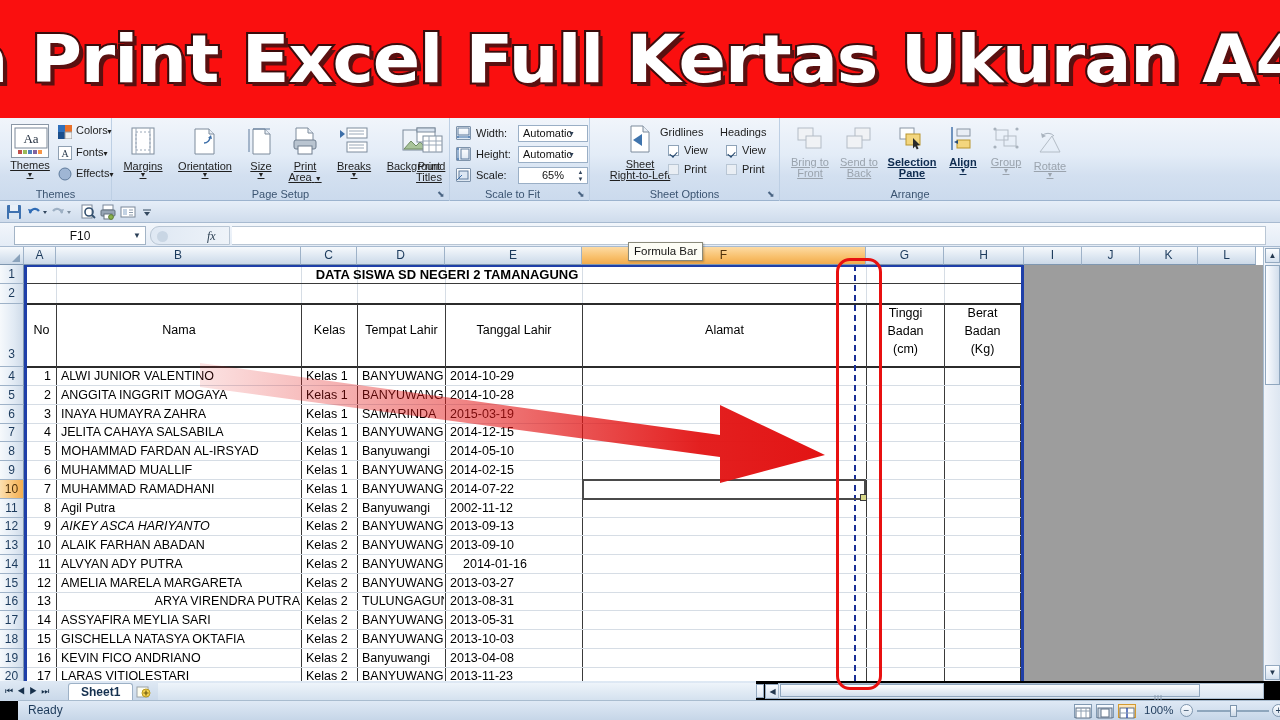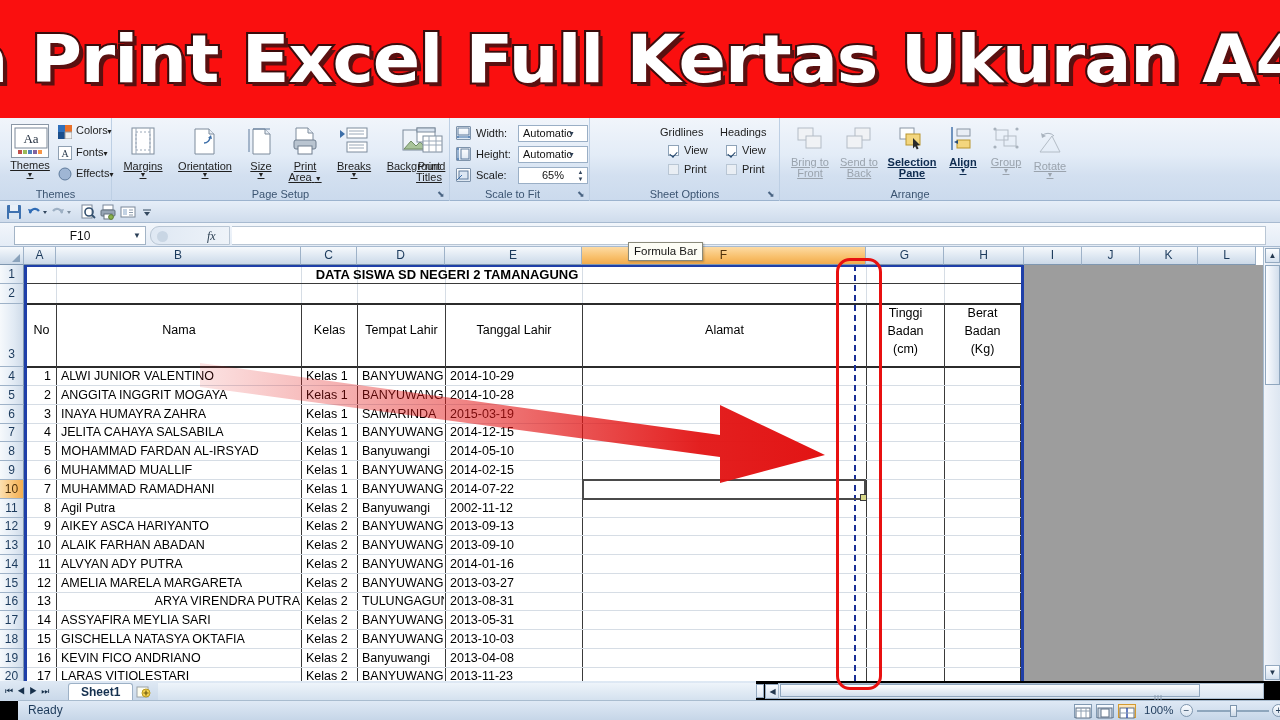--- a/index.html
+++ b/index.html
@@ -411,20 +411,31 @@
           <span style="display:inline-block;width:52px;">65%</span>
           <span class="spin">▲<br>▼</span>
         </span>
       </div>
 
       <div class="rgroup-label" style="left:-14px;">Scale to Fit</div>
       <span class="dlg-launch">⬊</span>
     </div>
 
     <div class="rgroup" style="left:590px;width:190px;">
+      <div class="rbtn" style="left:6px;top:6px;width:88px;">
+        <span class="ico">
+          <svg width="30" height="30" viewBox="0 0 30 30">
+            <path d="M6 2h12l6 6v20H6z" fill="#fff" stroke="#7d8b9c"></path>
+            <path d="M18 2v6h6" fill="#e8eef5" stroke="#7d8b9c"></path>
+            <path d="M17 10v12l-9-6z" fill="#3f74ad"></path>
+          </svg>
+        </span>
+        <span class="lbl">Sheet</span>
+        <span class="lbl">Right-to-Left</span>
+      </div>
 
       <span class="so-head" style="left:70px;top:8px;">Gridlines</span>
       <span class="so-head" style="left:130px;top:8px;">Headings</span>
 
       <span class="chk on" style="left:78px;top:27px;"></span>
       <span class="so-txt" style="left:94px;top:26px;">View</span>
       <span class="chk dim" style="left:78px;top:46px;"></span>
       <span class="so-txt" style="left:94px;top:45px;">Print</span>
 
       <span class="chk on" style="left:136px;top:27px;"></span>
@@ -708,36 +719,36 @@
         <div class="cell" style="left:359px;top:233px;width:85px;height:18px;line-height:18px;text-align:left;padding-left:3px;">BANYUWANGI</div>
         <div class="cell" style="left:447px;top:233px;width:134px;height:18px;line-height:18px;text-align:left;padding-left:3px;">2014-07-22</div>
         <div class="gl-h" style="left:27px;top:270px;width:994px;"></div>
         <div class="cell" style="left:27px;top:252px;width:27px;height:18px;line-height:18px;text-align:right;padding-right:3px;">8</div>
         <div class="cell" style="left:58px;top:252px;width:242px;height:18px;line-height:18px;text-align:left;padding-left:3px;">Agil Putra</div>
         <div class="cell" style="left:303px;top:252px;width:53px;height:18px;line-height:18px;text-align:left;padding-left:3px;">Kelas 2</div>
         <div class="cell" style="left:359px;top:252px;width:85px;height:18px;line-height:18px;text-align:left;padding-left:3px;">Banyuwangi</div>
         <div class="cell" style="left:447px;top:252px;width:134px;height:18px;line-height:18px;text-align:left;padding-left:3px;">2002-11-12</div>
         <div class="gl-h" style="left:27px;top:288px;width:994px;"></div>
         <div class="cell" style="left:27px;top:271px;width:27px;height:17px;line-height:17px;text-align:right;padding-right:3px;">9</div>
-        <div class="cell" style="left:58px;top:271px;width:242px;height:17px;line-height:17px;text-align:left;padding-left:3px;">AIKEY ASCA HARIYANTO</div>
+        <div class="cell" style="left:58px;top:271px;width:242px;height:17px;line-height:17px;text-align:left;padding-left:3px;font-style:italic;">AIKEY ASCA HARIYANTO</div>
         <div class="cell" style="left:303px;top:271px;width:53px;height:17px;line-height:17px;text-align:left;padding-left:3px;">Kelas 2</div>
         <div class="cell" style="left:359px;top:271px;width:85px;height:17px;line-height:17px;text-align:left;padding-left:3px;">BANYUWANGI</div>
         <div class="cell" style="left:447px;top:271px;width:134px;height:17px;line-height:17px;text-align:left;padding-left:3px;">2013-09-13</div>
         <div class="gl-h" style="left:27px;top:307px;width:994px;"></div>
         <div class="cell" style="left:27px;top:289px;width:27px;height:18px;line-height:18px;text-align:right;padding-right:3px;">10</div>
         <div class="cell" style="left:58px;top:289px;width:242px;height:18px;line-height:18px;text-align:left;padding-left:3px;">ALAIK FARHAN ABADAN</div>
         <div class="cell" style="left:303px;top:289px;width:53px;height:18px;line-height:18px;text-align:left;padding-left:3px;">Kelas 2</div>
         <div class="cell" style="left:359px;top:289px;width:85px;height:18px;line-height:18px;text-align:left;padding-left:3px;">BANYUWANGI</div>
         <div class="cell" style="left:447px;top:289px;width:134px;height:18px;line-height:18px;text-align:left;padding-left:3px;">2013-09-10</div>
         <div class="gl-h" style="left:27px;top:326px;width:994px;"></div>
         <div class="cell" style="left:27px;top:308px;width:27px;height:18px;line-height:18px;text-align:right;padding-right:3px;">11</div>
         <div class="cell" style="left:58px;top:308px;width:242px;height:18px;line-height:18px;text-align:left;padding-left:3px;">ALVYAN ADY PUTRA</div>
         <div class="cell" style="left:303px;top:308px;width:53px;height:18px;line-height:18px;text-align:left;padding-left:3px;">Kelas 2</div>
         <div class="cell" style="left:359px;top:308px;width:85px;height:18px;line-height:18px;text-align:left;padding-left:3px;">BANYUWANGI</div>
-        <div class="cell" style="left:447px;top:308px;width:134px;height:18px;line-height:18px;text-align:left;padding-left:3px;">2014-01-16</div>
+        <div class="cell" style="left:447px;top:308px;width:134px;height:18px;line-height:18px;text-align:left;padding-left:16px;">2014-01-16</div>
         <div class="gl-h" style="left:27px;top:345px;width:994px;"></div>
         <div class="cell" style="left:27px;top:327px;width:27px;height:18px;line-height:18px;text-align:right;padding-right:3px;">12</div>
         <div class="cell" style="left:58px;top:327px;width:242px;height:18px;line-height:18px;text-align:left;padding-left:3px;">AMELIA MARELA MARGARETA</div>
         <div class="cell" style="left:303px;top:327px;width:53px;height:18px;line-height:18px;text-align:left;padding-left:3px;">Kelas 2</div>
         <div class="cell" style="left:359px;top:327px;width:85px;height:18px;line-height:18px;text-align:left;padding-left:3px;">BANYUWANGI</div>
         <div class="cell" style="left:447px;top:327px;width:134px;height:18px;line-height:18px;text-align:left;padding-left:3px;">2013-03-27</div>
         <div class="gl-h" style="left:27px;top:363px;width:994px;"></div>
         <div class="cell" style="left:27px;top:346px;width:27px;height:17px;line-height:17px;text-align:right;padding-right:3px;">13</div>
         <div class="cell" style="left:58px;top:346px;width:242px;height:17px;line-height:17px;text-align:right;padding-left:3px;">ARYA VIRENDRA PUTRA</div>
         <div class="cell" style="left:303px;top:346px;width:53px;height:17px;line-height:17px;text-align:left;padding-left:3px;">Kelas 2</div>

